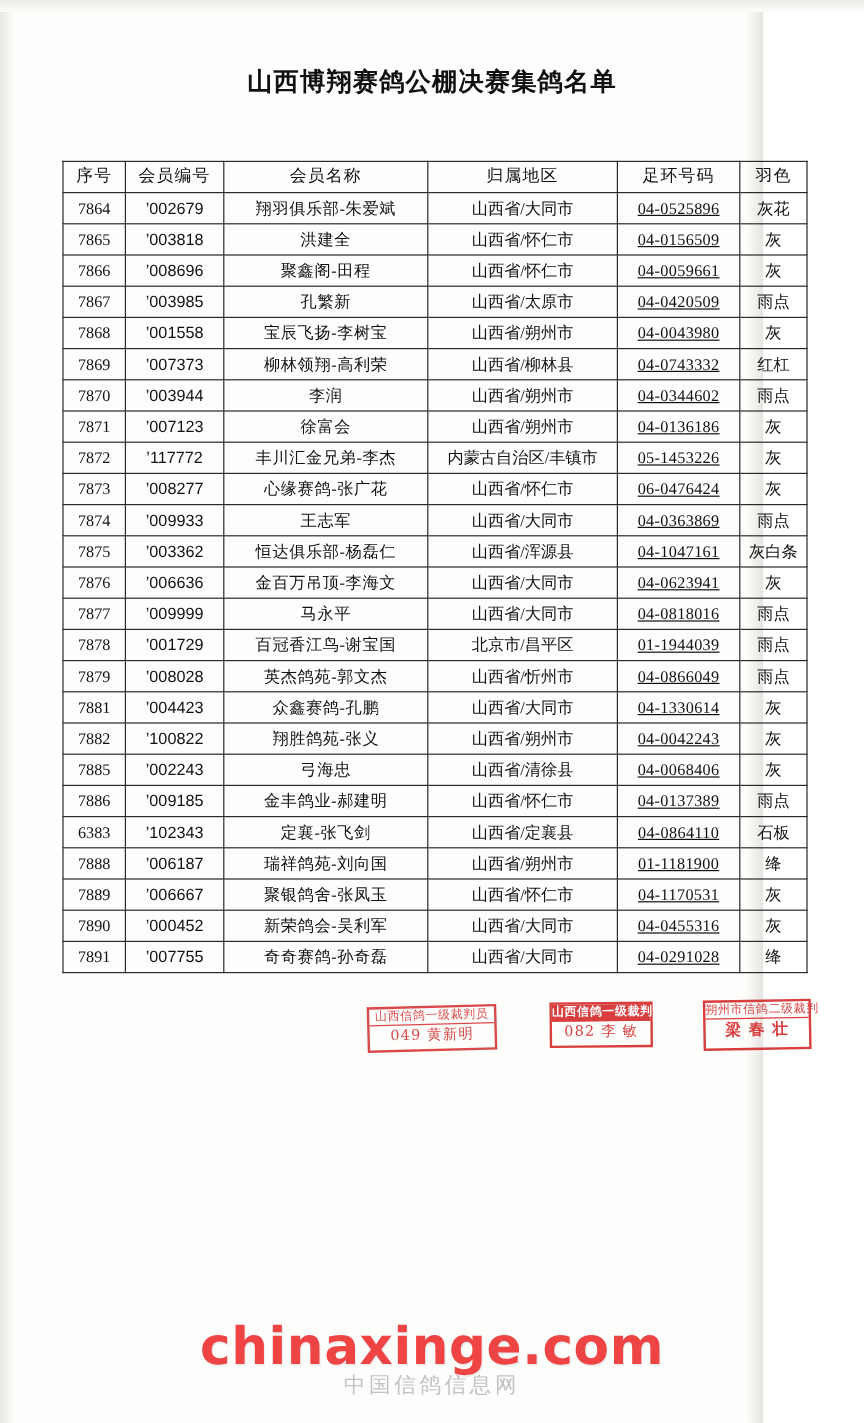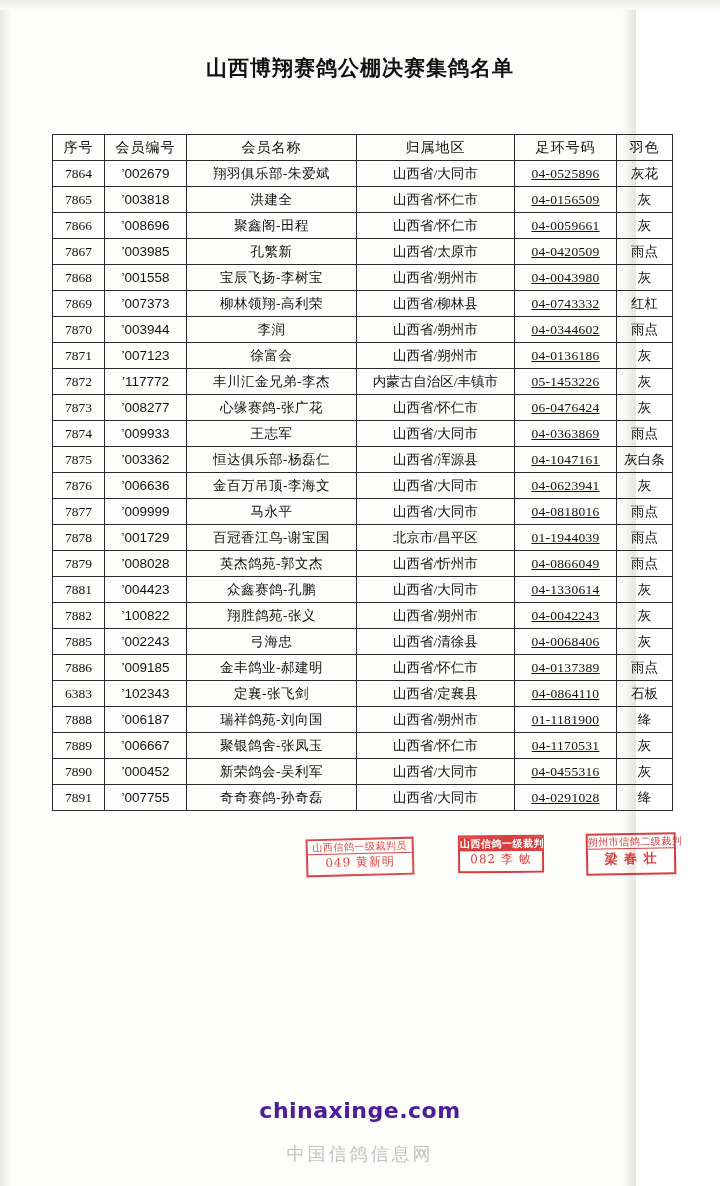--- a/index.html
+++ b/index.html
@@ -132,23 +132,23 @@
 
   
   .watermark {
     position: absolute;
     left: 0; width: 720px;
     text-align: center;
   }
   .wm-main {
     top: 1098px;
     font-family: "DejaVu Sans", sans-serif;
-    font-size: 22px;
+    font-size: 43px;
     font-weight: bold;
-    color: #4c1d95;
+    color: #ef4444;
     letter-spacing: 0.5px;
     text-shadow: 1px 1px 0 #eee;
   }
   .wm-sub {
     top: 1142px;
     font-size: 18px;
     color: #c2c2c2;
     letter-spacing: 3px;
     font-family: "DejaVu Serif", serif;
   }

